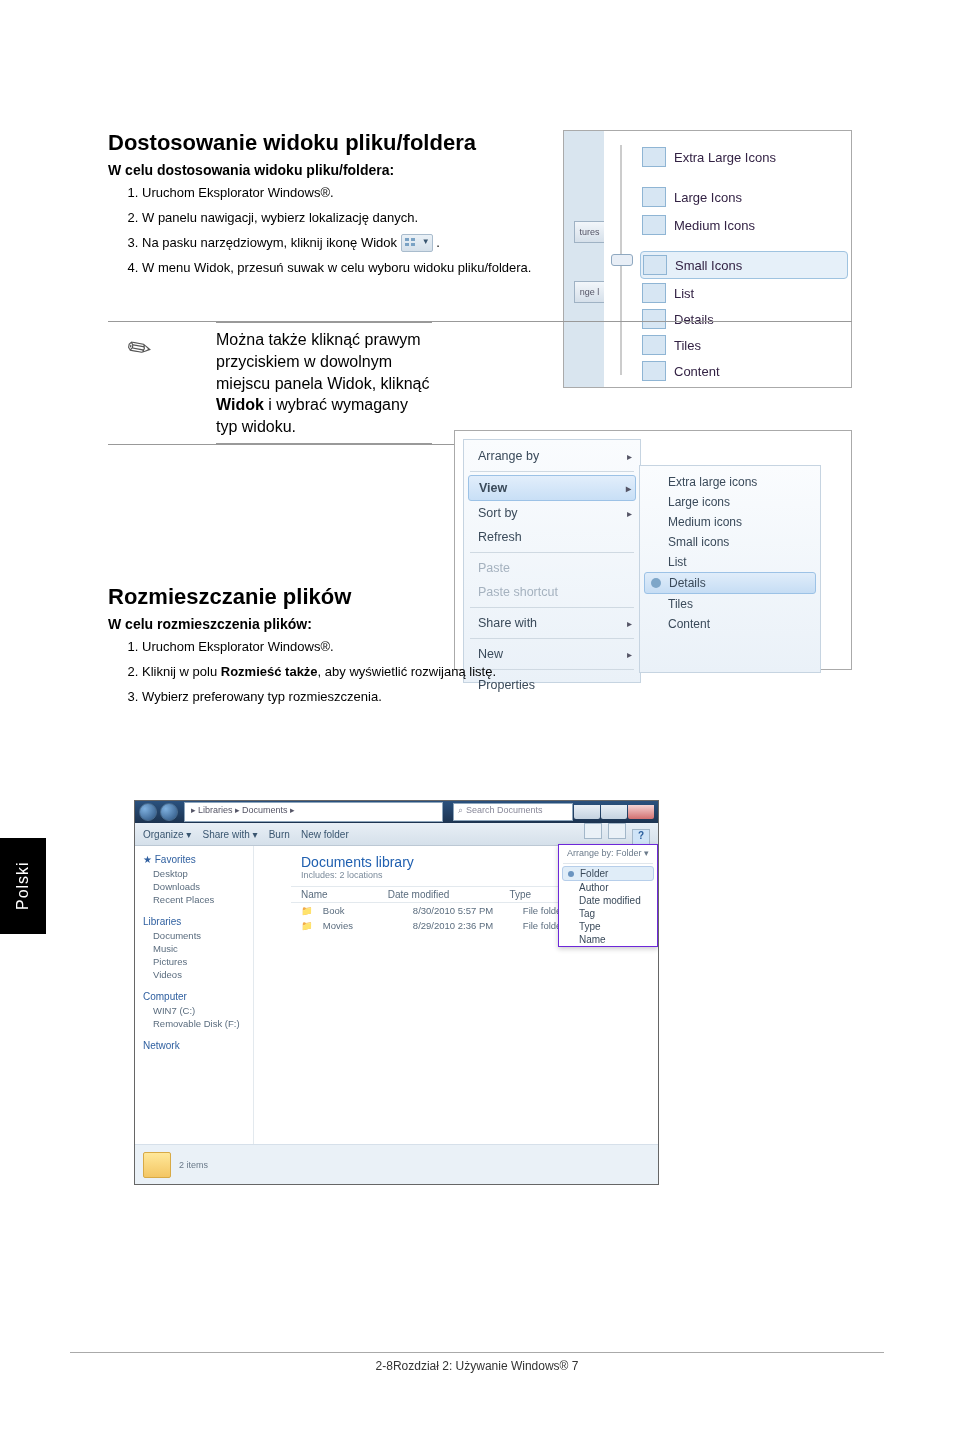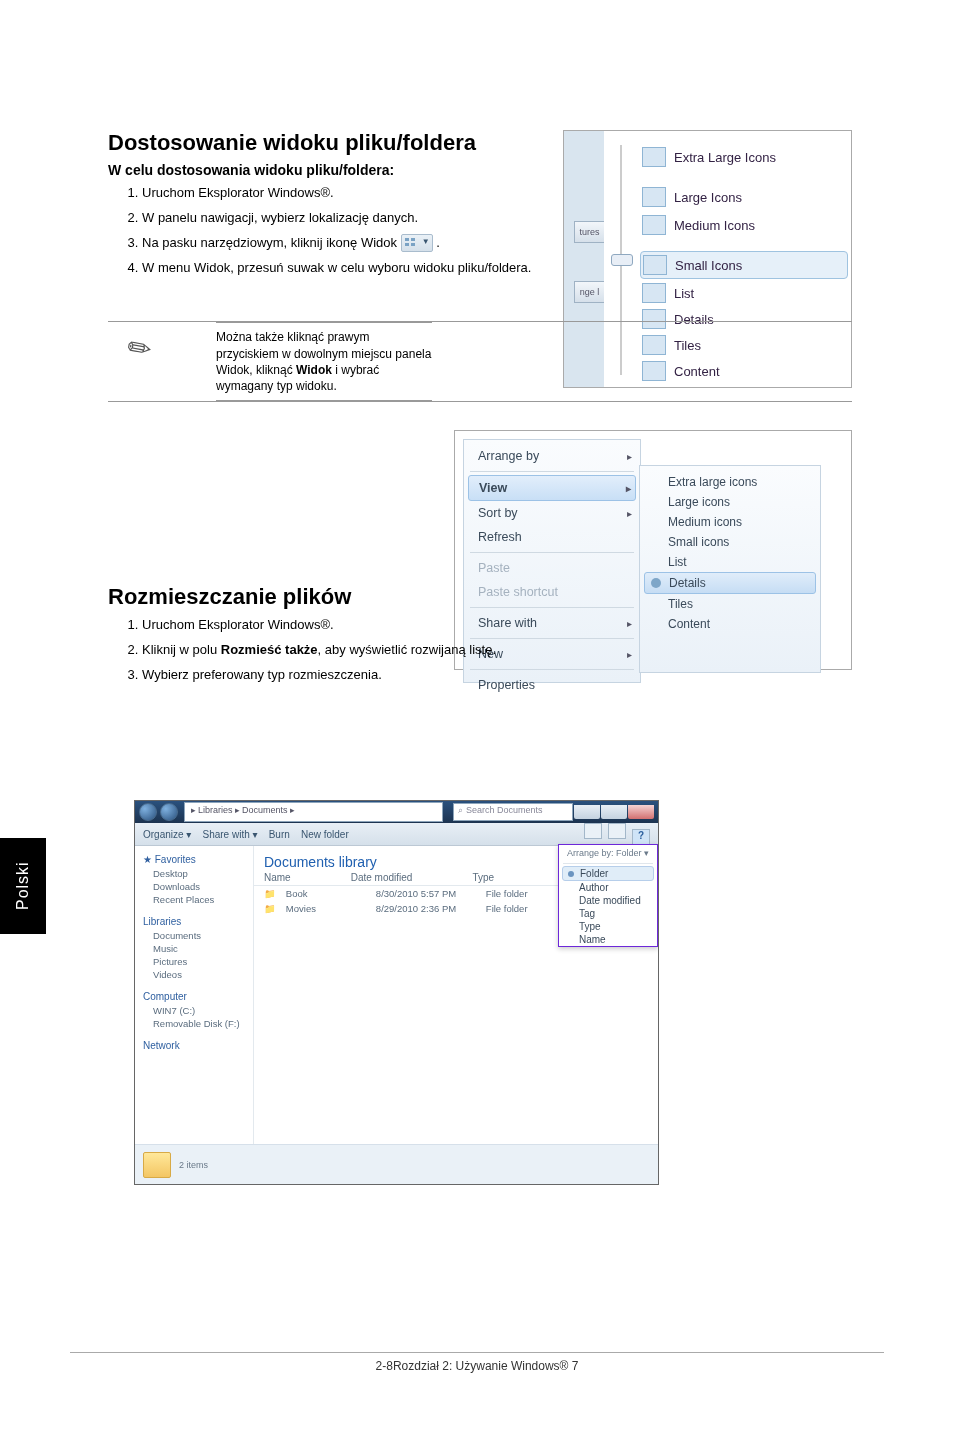--- a/index.html
+++ b/index.html
@@ -51,21 +51,21 @@
     border-bottom: 1px solid #999;
     margin-top: 36px;
     position: relative;
   }
   .note-inner {
     border-top: 1px solid #999;
     border-bottom: 1px solid #999;
     margin-left: 108px;
     margin-right: 420px;
     padding: 6px 0;
-    font-size: 12px;
+    font-size: 16px;
     line-height: 1.35;
   }
   .pen {
     position: absolute;
     left: 20px;
     top: 10px;
     font-size: 28px;
     color: #555;
     transform: rotate(-35deg);
   }
@@ -264,21 +264,21 @@
     border-bottom: 1px solid #bcc8d4;
     font-size: 10px; color:#3a5670;
     display:flex; align-items:center; justify-content:space-between;
     padding: 0 8px;
   }
   .shot-exp .cmds .rbtns span {
     display:inline-block; width:16px; height:14px;
     border:1px solid #a3b7c9; margin-left:3px;
     background:#eaf1f7;
   }
-  .shot-exp .body { display:flex; height: 298px; }
+  .shot-exp .body { display:flex; height: 298px; gap: 37px; }
   .shot-exp .navpane {
     width: 118px; background:#fff;
     border-right:1px solid #e3e9ee;
     font-size: 9.5px; color:#3a5670;
     padding-top:4px;
   }
   .shot-exp .navpane .nhead { color:#3060a0; font-size:10px; padding:4px 8px 2px; }
   .shot-exp .navpane .nitem { padding:1px 8px 1px 18px; color:#5a6c7e; }
   .shot-exp .listpane {
     flex:1; position:relative; background:#fff;
@@ -506,20 +506,21 @@
         <div class="rrow">List</div>
         <div class="rrow sel">Details</div>
         <div class="rrow">Tiles</div>
         <div class="rrow">Content</div>
       </div>
     </div>
   </div>
 
   <div class="second">
     <h1>Rozmieszczanie plików</h1>
+    <h2 class="sub">W celu rozmieszczenia plików:</h2>
     <ol class="steps" style="width:700px">
       <li>Uruchom Eksplorator Windows®.</li>
       <li>
         <span>Kliknij w polu </span><span class="strong">Rozmieść także</span><span>, aby wyświetlić rozwijaną listę.</span>
       </li>
       <li>Wybierz preferowany typ rozmieszczenia.</li>
     </ol>
   </div>
 
   <div class="shot-exp">
@@ -565,20 +566,21 @@
         <div class="nitem">Music</div>
         <div class="nitem">Pictures</div>
         <div class="nitem">Videos</div>
         <div class="nhead" style="margin-top:6px">Computer</div>
         <div class="nitem">WIN7 (C:)</div>
         <div class="nitem">Removable Disk (F:)</div>
         <div class="nhead" style="margin-top:6px">Network</div>
       </div>
       <div class="listpane">
         <div class="libtitle">Documents library</div>
+        <div class="libsub">Includes: 2 locations</div>
         <div class="hdr">
           <span>Name</span>
           <span>Date modified</span>
           <span>Type</span>
         </div>
         <div class="item">
           <span>📁</span>
           <span style="width:80px">Book</span>
           <span style="width:100px">8/30/2010 5:57 PM</span>
           <span>File folder</span>

